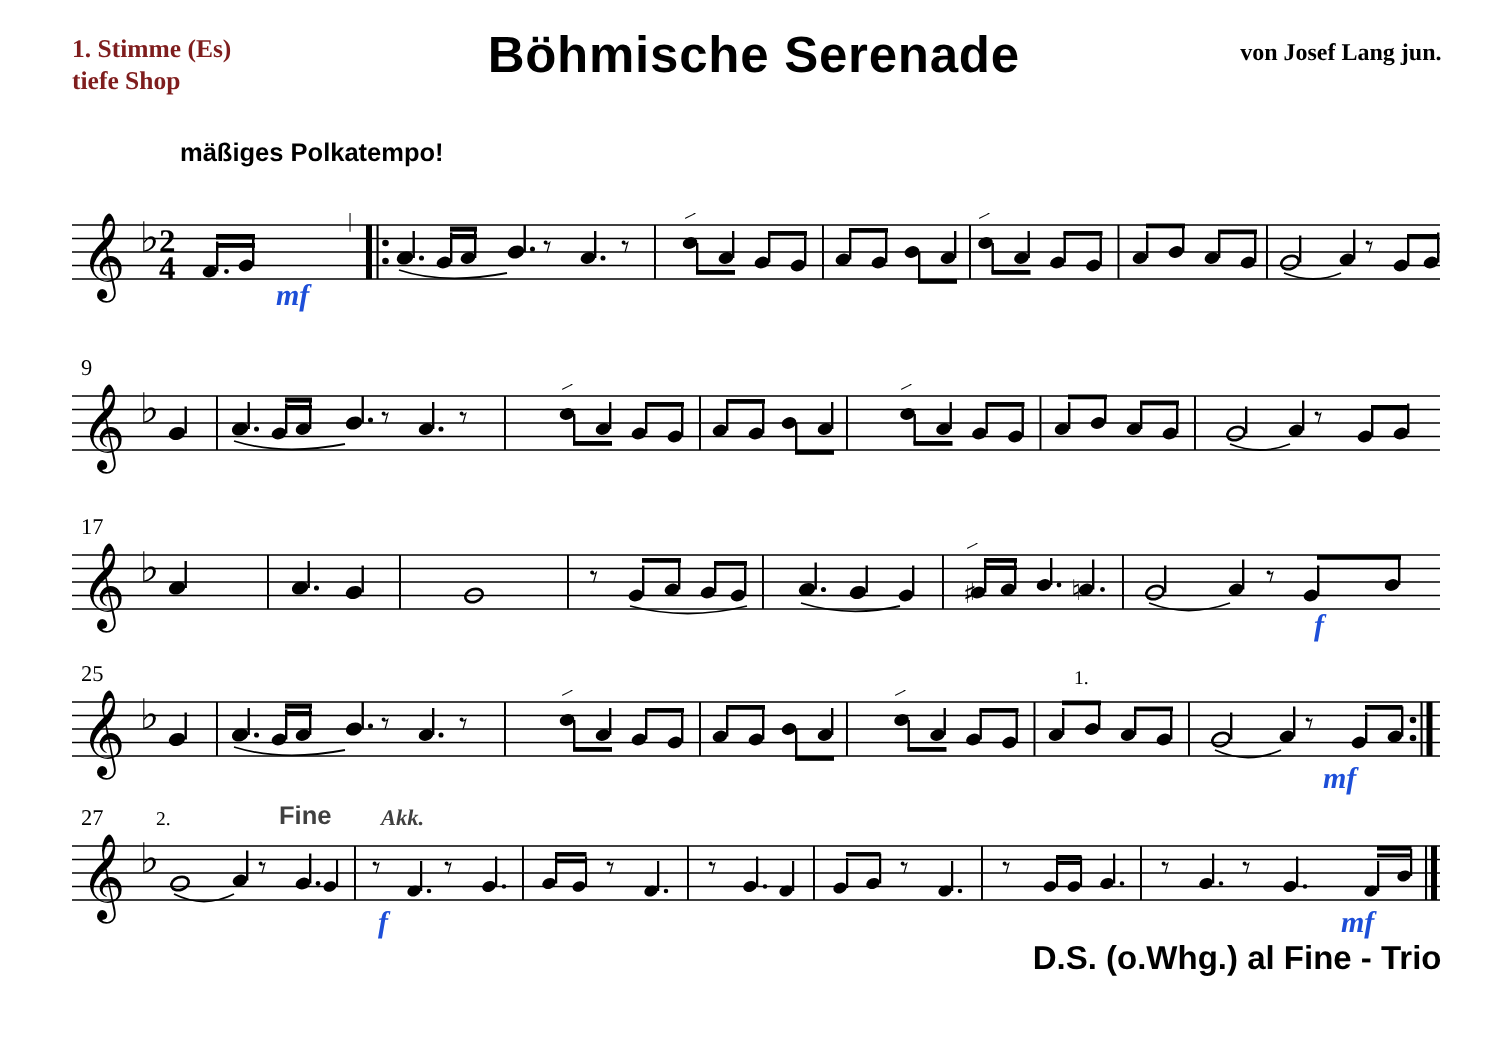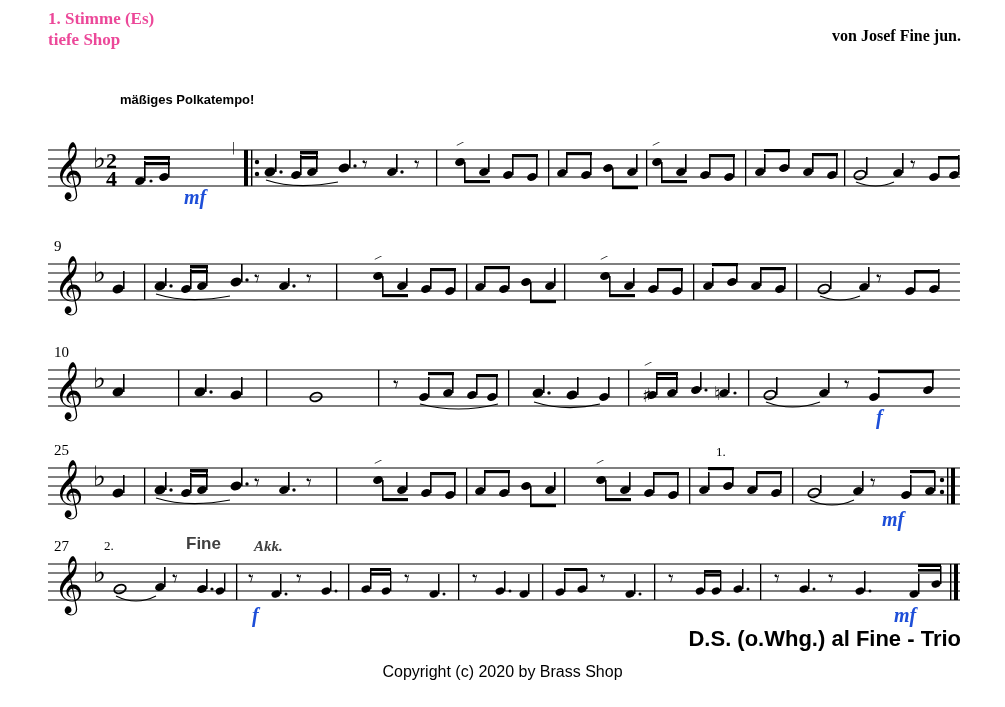--- a/index.html
+++ b/index.html
@@ -16,26 +16,26 @@
   }
   .sheet {
     position: absolute;
     inset: 0;
   }
 
   
   .part-label {
     position: absolute;
     left: 48px;
-    top: 8px;
+    top: 22px;
     font-family: "Liberation Serif", serif;
     font-weight: bold;
     font-size: 17px;
     line-height: 21px;
-    color: #ec4899;
+    color: #7f1d1d;
   }
   .title {
     position: absolute;
     left: 0;
     right: 0;
     top: 18px;
     text-align: center;
     font-family: "Liberation Sans", sans-serif;
     font-weight: bold;
     font-size: 34px;
@@ -50,21 +50,21 @@
     font-weight: bold;
     font-size: 16px;
     color: #000;
   }
   .tempo {
     position: absolute;
     left: 120px;
     top: 92px;
     font-family: "Liberation Sans", sans-serif;
     font-weight: bold;
-    font-size: 13px;
+    font-size: 17px;
     color: #000;
   }
 
   
   .ds-line {
     position: absolute;
     right: 44px;
     top: 626px;
     font-family: "Liberation Sans", sans-serif;
     font-weight: bold;
@@ -130,22 +130,23 @@
 </head>
 <body>
 
 <div class="sheet">
 
   <div class="part-label">
     <div>1. Stimme (Es)</div>
     <div>tiefe Shop</div>
   </div>
 
-
-  <div class="composer">von Josef Fine jun.</div>
+  <div class="title">Böhmische Serenade</div>
+
+  <div class="composer">von Josef Lang jun.</div>
 
   <div class="tempo">mäßiges Polkatempo!</div>
 
   <div class="system" id="sys1" style="top:142px;">
     <svg class="staff-svg" width="912" height="62" viewBox="0 0 912 62" xmlns="http://www.w3.org/2000/svg">
       <g stroke="#000" stroke-width="1.1">
         <line x1="0" y1="8" x2="912" y2="8"></line>
         <line x1="0" y1="17" x2="912" y2="17"></line>
         <line x1="0" y1="26" x2="912" y2="26"></line>
         <line x1="0" y1="35" x2="912" y2="35"></line>
@@ -362,21 +363,21 @@
         <ellipse cx="862" cy="35" rx="5" ry="3.8" transform="rotate(-20 862 35)"></ellipse>
         <rect x="866" y="15" width="1.6" height="20"></rect>
         <ellipse cx="886" cy="33" rx="5" ry="3.8" transform="rotate(-20 886 33)"></ellipse>
         <rect x="890" y="13" width="1.6" height="20"></rect>
         <rect x="866" y="14" width="25" height="3.2"></rect>
       </g>
     </svg>
   </div>
 
   <div class="system" id="sys3" style="top:362px;">
-    <div class="measure-number" style="left:6px;">10</div>
+    <div class="measure-number" style="left:6px;">17</div>
     <svg class="staff-svg" width="912" height="62" viewBox="0 0 912 62" xmlns="http://www.w3.org/2000/svg">
       <g stroke="#000" stroke-width="1.1">
         <line x1="0" y1="8" x2="912" y2="8"></line>
         <line x1="0" y1="17" x2="912" y2="17"></line>
         <line x1="0" y1="26" x2="912" y2="26"></line>
         <line x1="0" y1="35" x2="912" y2="35"></line>
         <line x1="0" y1="44" x2="912" y2="44"></line>
       </g>
       <text x="6" y="45" font-family="DejaVu Sans, sans-serif" font-size="50" fill="#000">𝄞</text>
       <text x="45" y="26" font-family="DejaVu Sans, sans-serif" font-size="28" fill="#000">♭</text>
@@ -663,15 +664,14 @@
       </g>
     </svg>
     <div class="volta-label" style="left:56px; top:-18px;">2.</div>
     <div class="word-mark" style="left:138px; top:-22px;">Fine</div>
     <div class="word-mark italic" style="left:206px; top:-18px;">Akk.</div>
     <div class="dyn" style="left:204px; top:48px;">f</div>
     <div class="dyn" style="left:846px; top:48px;">mf</div>
   </div>
 
   <div class="ds-line">D.S. (o.Whg.) al Fine - Trio</div>
-  <div class="copyright">Copyright (c) 2020 by Brass Shop</div>
 
 </div>
 
 </body></html>

